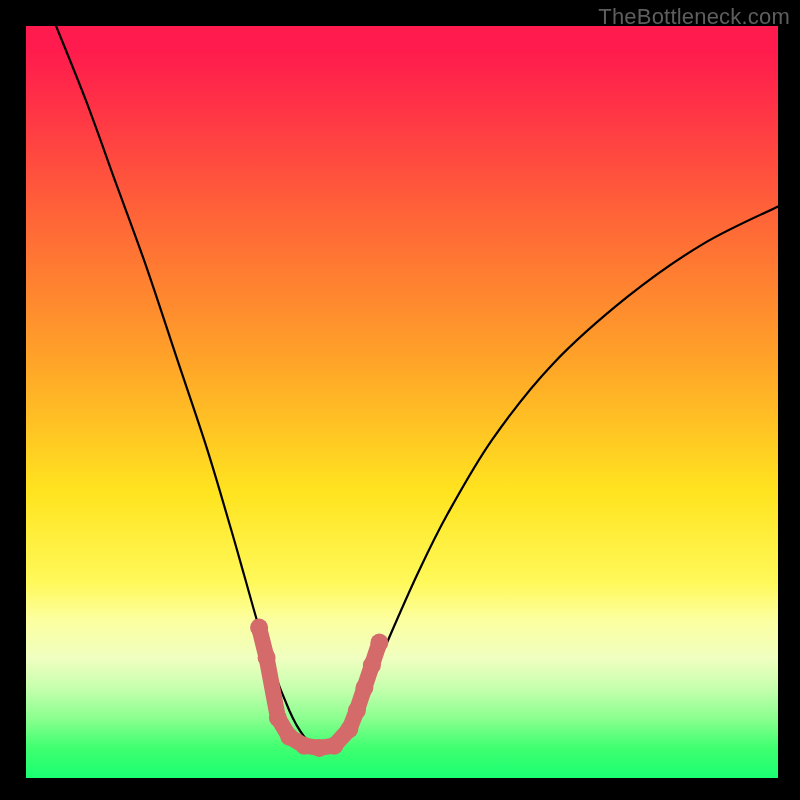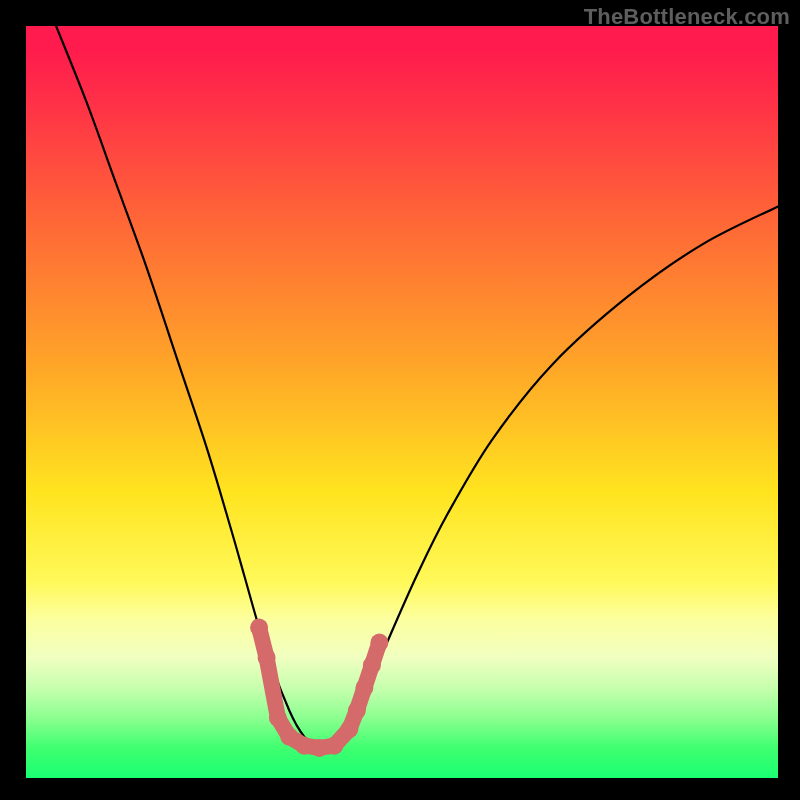--- a/index.html
+++ b/index.html
@@ -16,21 +16,21 @@
     width: 800px;
     height: 800px;
     background: #000;
   }
   .watermark {
     position: absolute;
     top: 4px;
     right: 10px;
     color: #5e5e5e;
     font-size: 22px;
-    font-weight: 700;
+    font-weight: 400;
     letter-spacing: 0.2px;
     z-index: 10;
   }
   .plot {
     position: absolute;
     left: 26px;
     top: 26px;
     width: 752px;
     height: 752px;
   }

